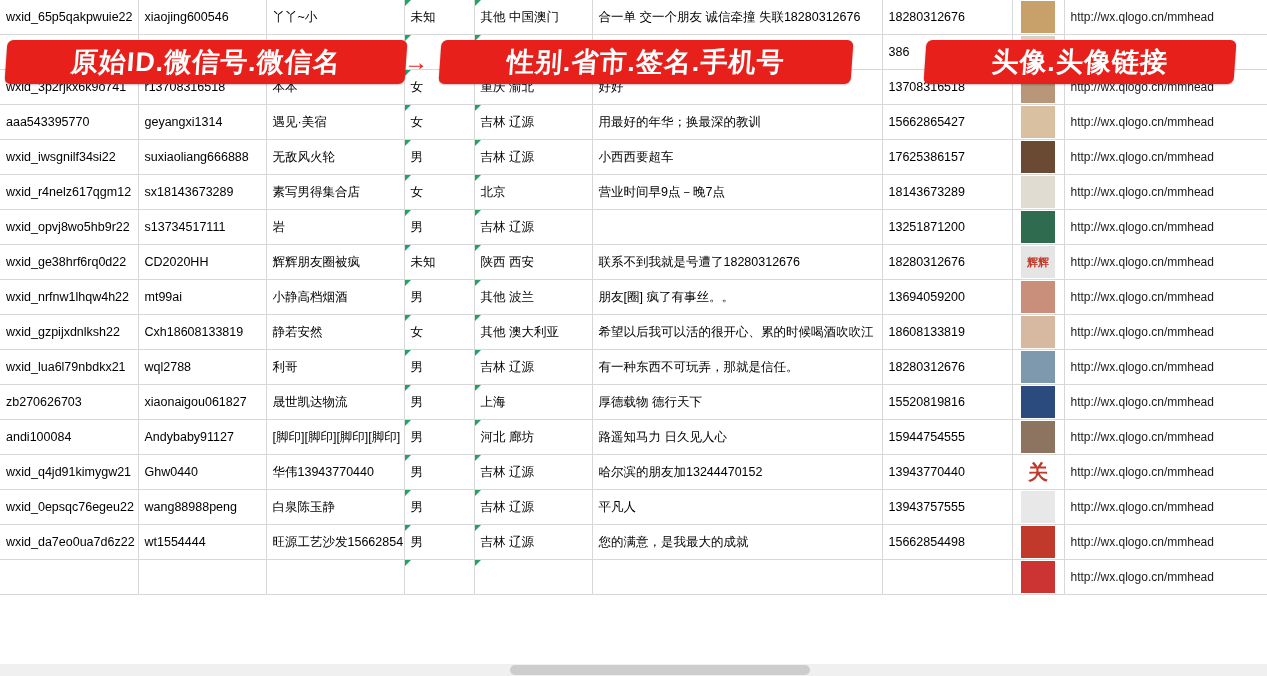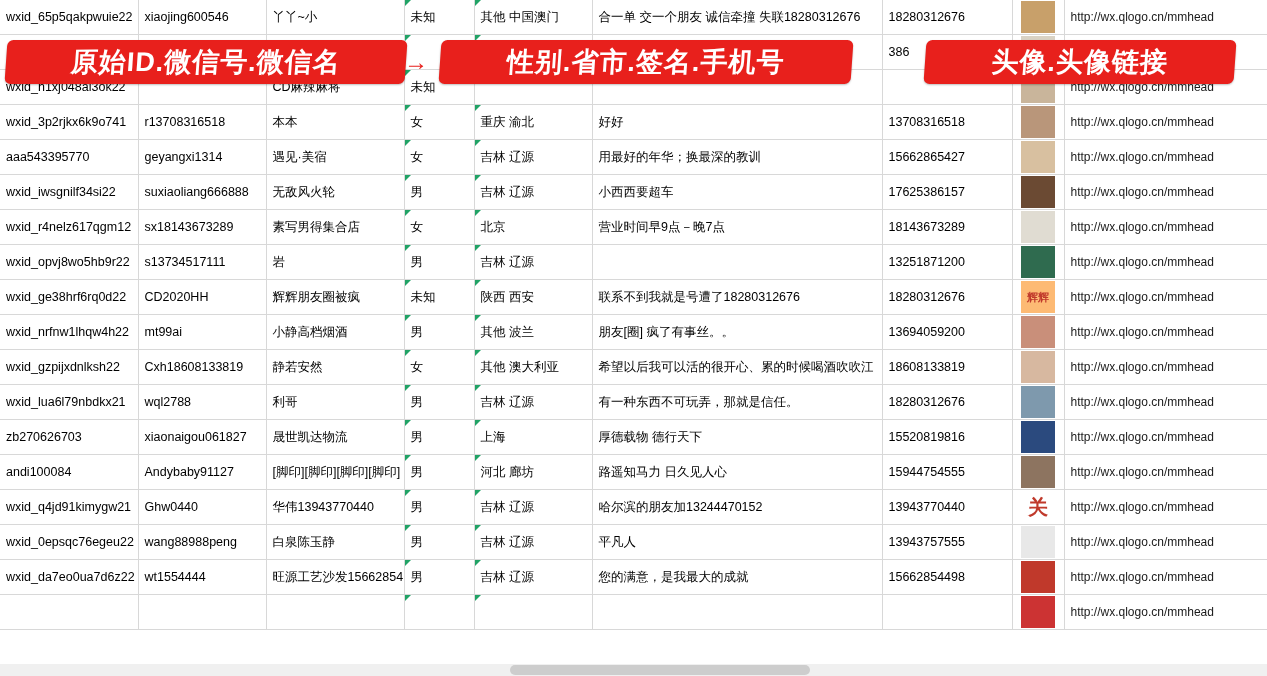--- a/index.html
+++ b/index.html
@@ -187,31 +187,20 @@
           <td></td>
           <td></td>
           <td class="corner"></td>
           <td class="corner"></td>
           <td></td>
           <td>386</td>
           <td class="avatar"><span class="thumb" style="background: rgb(217, 210, 196);"></span></td>
           <td class="url">http://wx.qlogo.cn/mmhead</td>
         </tr>
         <tr>
-          <td>wxid_h1xj048al3ok22</td>
-          <td></td>
-          <td>CD麻辣麻将</td>
-          <td class="corner">未知</td>
-          <td class="corner"></td>
-          <td></td>
-          <td></td>
-          <td class="avatar"><span class="thumb" style="background: rgb(201, 181, 155);"></span></td>
-          <td class="url">http://wx.qlogo.cn/mmhead</td>
-        </tr>
-        <tr>
           <td>wxid_3p2rjkx6k9o741</td>
           <td>r13708316518</td>
           <td>本本</td>
           <td class="corner">女</td>
           <td class="corner">重庆 渝北</td>
           <td>好好</td>
           <td>13708316518</td>
           <td class="avatar"><span class="thumb" style="background: rgb(185, 150, 122);"></span></td>
           <td class="url">http://wx.qlogo.cn/mmhead</td>
         </tr>
@@ -260,21 +249,21 @@
           <td class="url">http://wx.qlogo.cn/mmhead</td>
         </tr>
         <tr>
           <td>wxid_ge38hrf6rq0d22</td>
           <td>CD2020HH</td>
           <td>辉辉朋友圈被疯</td>
           <td class="corner">未知</td>
           <td class="corner">陕西 西安</td>
           <td>联系不到我就是号遭了18280312676</td>
           <td>18280312676</td>
-          <td class="avatar"><span class="thumb" style="background: #fdba74; color: rgb(192, 57, 43); font-weight: bold; font-size: 11px;">辉辉</span></td>
+          <td class="avatar"><span class="thumb" style="background: #e5e5e5; color: rgb(192, 57, 43); font-weight: bold; font-size: 11px;">辉辉</span></td>
           <td class="url">http://wx.qlogo.cn/mmhead</td>
         </tr>
         <tr>
           <td>wxid_nrfnw1lhqw4h22</td>
           <td>mt99ai</td>
           <td>小静高档烟酒</td>
           <td class="corner">男</td>
           <td class="corner">其他 波兰</td>
           <td>朋友[圈] 疯了有事丝。。</td>
           <td>13694059200</td>

